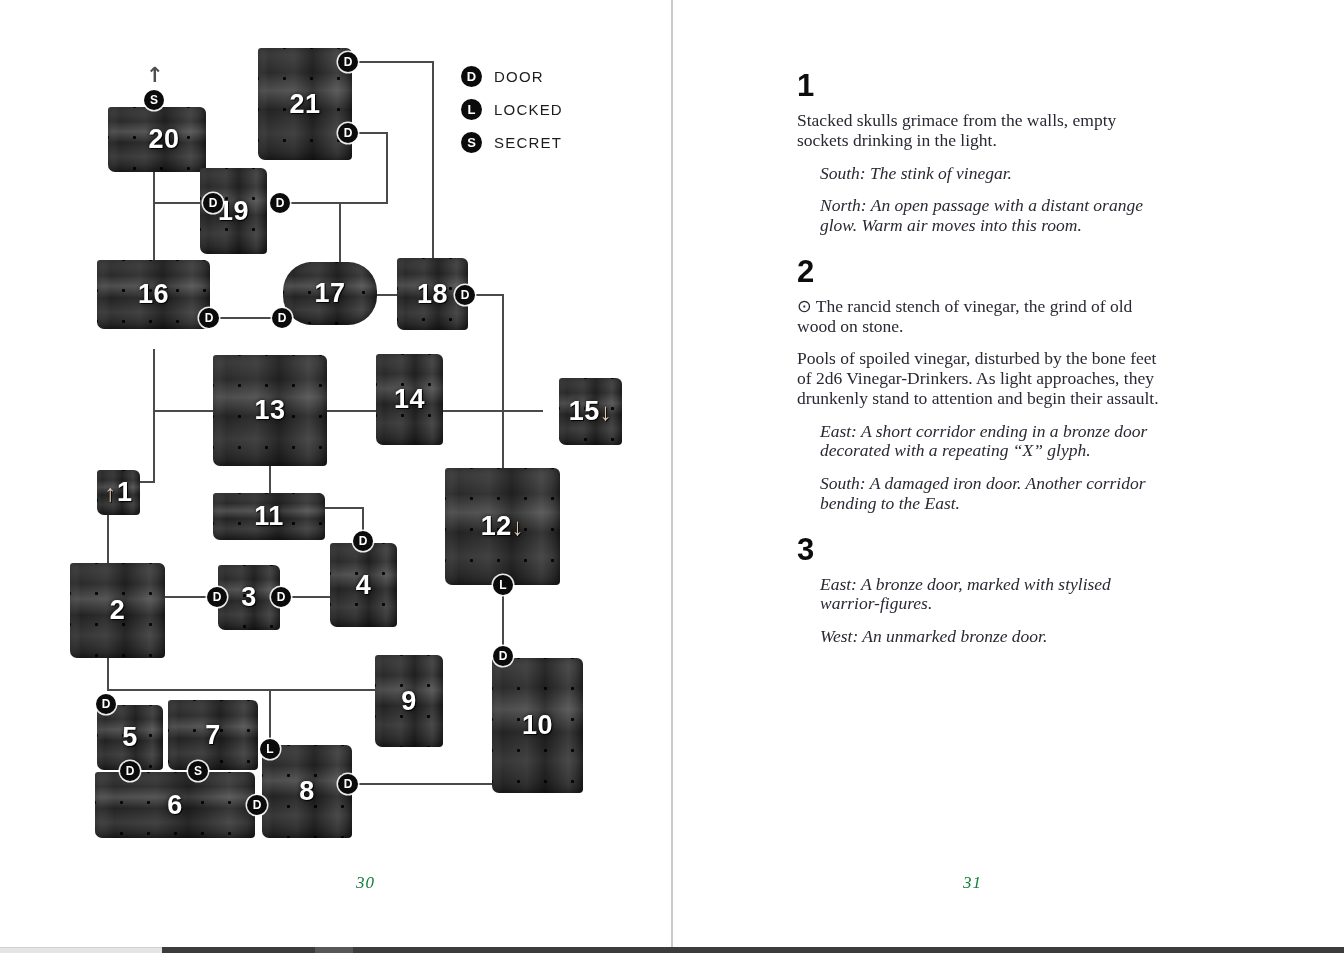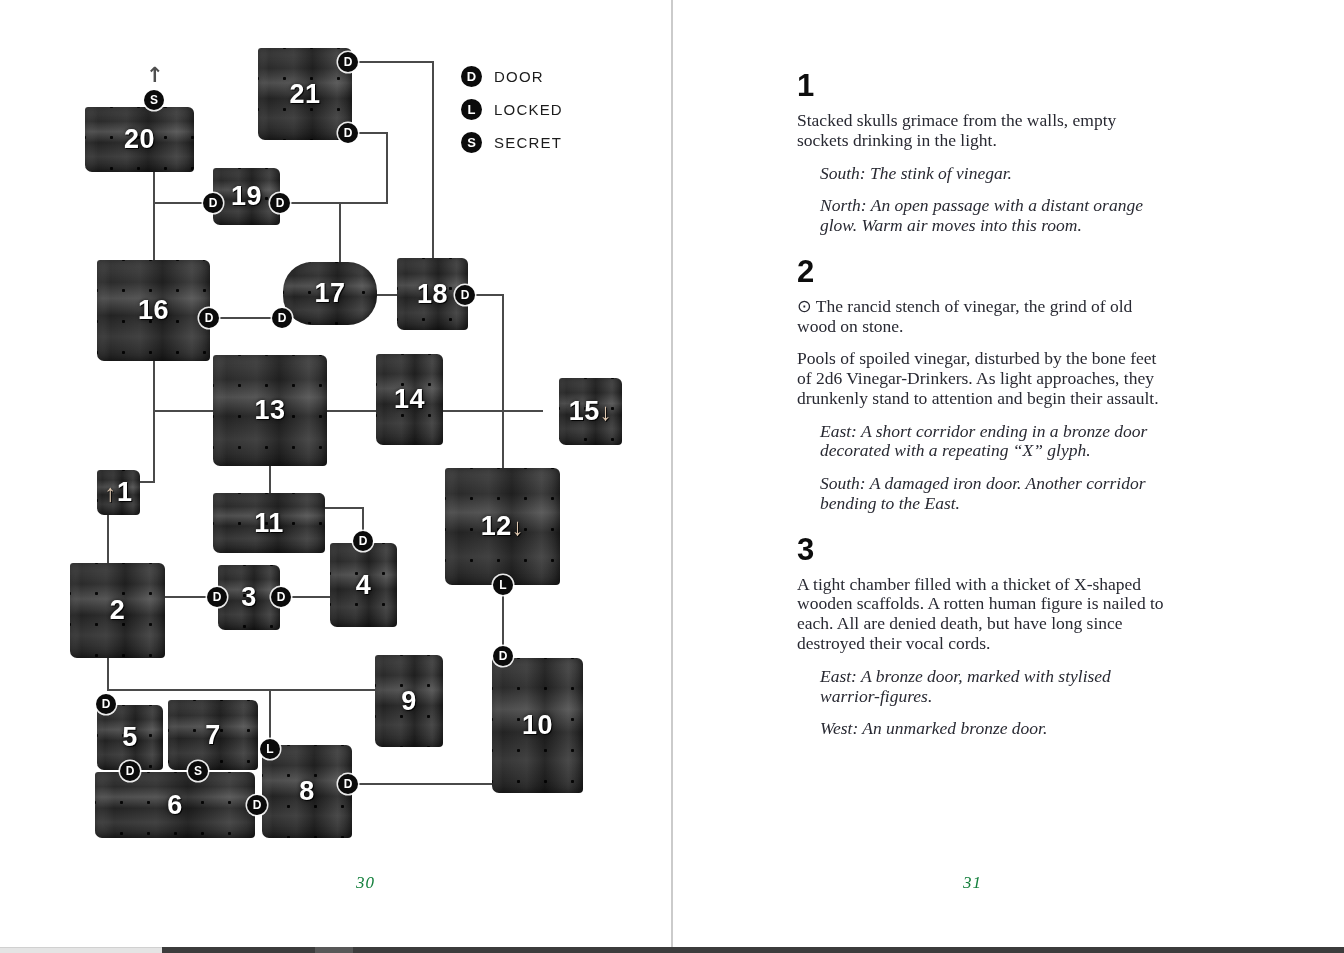--- a/index.html
+++ b/index.html
@@ -116,51 +116,51 @@
     <div class="corridor" style="left: 153px; top: 349px; width: 2px; height: 134px;"></div>
     <div class="corridor" style="left: 139px; top: 481px; width: 16px; height: 2px;"></div>
     <div class="corridor" style="left: 107px; top: 514px; width: 2px; height: 50px;"></div>
     <div class="corridor" style="left: 107px; top: 654px; width: 2px; height: 37px;"></div>
     <div class="corridor" style="left: 107px; top: 689px; width: 269px; height: 2px;"></div>
     <div class="corridor" style="left: 269px; top: 690px; width: 2px; height: 60px;"></div>
     <div class="corridor" style="left: 164px; top: 596px; width: 55px; height: 2px;"></div>
     <div class="corridor" style="left: 279px; top: 596px; width: 52px; height: 2px;"></div>
     <div class="corridor" style="left: 502px; top: 584px; width: 2px; height: 74px;"></div>
     <div class="corridor" style="left: 351px; top: 783px; width: 142px; height: 2px;"></div>
-    <div class="room" style="left: 85px; top: 107px; width: 109px; height: 65px;">
+    <div class="room" style="left: 108px; top: 107px; width: 84px; height: 65px; padding-left: 14px;">
       <div class="room-label">20</div>
     </div>
-    <div class="room" style="left: 258px; top: 48px; width: 94px; height: 92px; text-align: center;">
+    <div class="room" style="left: 258px; top: 48px; width: 94px; height: 112px; text-align: center;">
       <div class="room-label">21</div>
     </div>
-    <div class="room" style="left: 213px; top: 168px; width: 67px; height: 57px;">
+    <div class="room" style="left: 200px; top: 168px; width: 67px; height: 86px;">
       <div class="room-label">19</div>
     </div>
-    <div class="room" style="left: 97px; top: 260px; width: 113px; height: 101px; text-align: center;">
+    <div class="room" style="left: 97px; top: 260px; width: 113px; height: 69px; text-align: center;">
       <div class="room-label">16</div>
     </div>
     <div class="room" style="left: 283px; top: 262px; width: 94px; height: 63px; border-radius: 29px;">
       <div class="room-label">17</div>
     </div>
     <div class="room" style="left: 397px; top: 258px; width: 71px; height: 72px;">
       <div class="room-label">18</div>
     </div>
     <div class="room" style="left: 213px; top: 355px; width: 114px; height: 111px;">
       <div class="room-label">13</div>
     </div>
     <div class="room" style="left: 376px; top: 354px; width: 67px; height: 91px;">
       <div class="room-label">14</div>
     </div>
     <div class="room" style="left: 542px; top: 378px; width: 63px; height: 67px; margin-left: 17px;">
       <div class="room-label">15<span class="dir-arrow">↓</span></div>
     </div>
     <div class="room" style="left: 97px; top: 470px; width: 43px; height: 45px;">
       <div class="room-label"><span class="dir-arrow">↑</span>1</div>
     </div>
-    <div class="room" style="left: 213px; top: 493px; width: 112px; height: 60px;">
+    <div class="room" style="left: 213px; top: 493px; width: 112px; height: 47px;">
       <div class="room-label">11</div>
     </div>
     <div class="room" style="left: 445px; top: 468px; width: 115px; height: 117px;">
       <div class="room-label">12<span class="dir-arrow">↓</span></div>
     </div>
     <div class="room" style="left: 70px; top: 563px; width: 95px; height: 95px;">
       <div class="room-label">2</div>
     </div>
     <div class="room" style="left: 218px; top: 565px; width: 62px; height: 65px;">
       <div class="room-label">3</div>
@@ -220,21 +220,20 @@
     </div>
     <div class="section">
       <h2 class="section-heading">2</h2>
       <p class="para">⊙ The rancid stench of vinegar, the grind of old wood on stone.</p>
       <p class="para">Pools of spoiled vinegar, disturbed by the bone feet of 2d6 Vinegar-Drinkers. As light approaches, they drunkenly stand to attention and begin their assault.</p>
       <p class="para direction">East: A short corridor ending in a bronze door decorated with a repeating “X” glyph.</p>
       <p class="para direction">South: A damaged iron door. Another corridor bending to the East.</p>
     </div>
     <div class="section">
       <h2 class="section-heading">3</h2>
-      <p class="para">A tight chamber filled with a thicket of X-shaped wooden scaffolds. A rotten human figure is nailed to each. All are denied death, but have long since destroyed their vocal cords.</p>
       <p class="para direction">East: A bronze door, marked with stylised warrior-figures.</p>
       <p class="para direction">West: An unmarked bronze door.</p>
     </div>
   </div>
 
 <div class="page-num" style="left:963px;top:873px;">31</div>
 
 <div class="bottom-bar-light"></div>
 <div class="bottom-bar-dark"></div>
 <div class="bottom-bar-thumb"></div>

